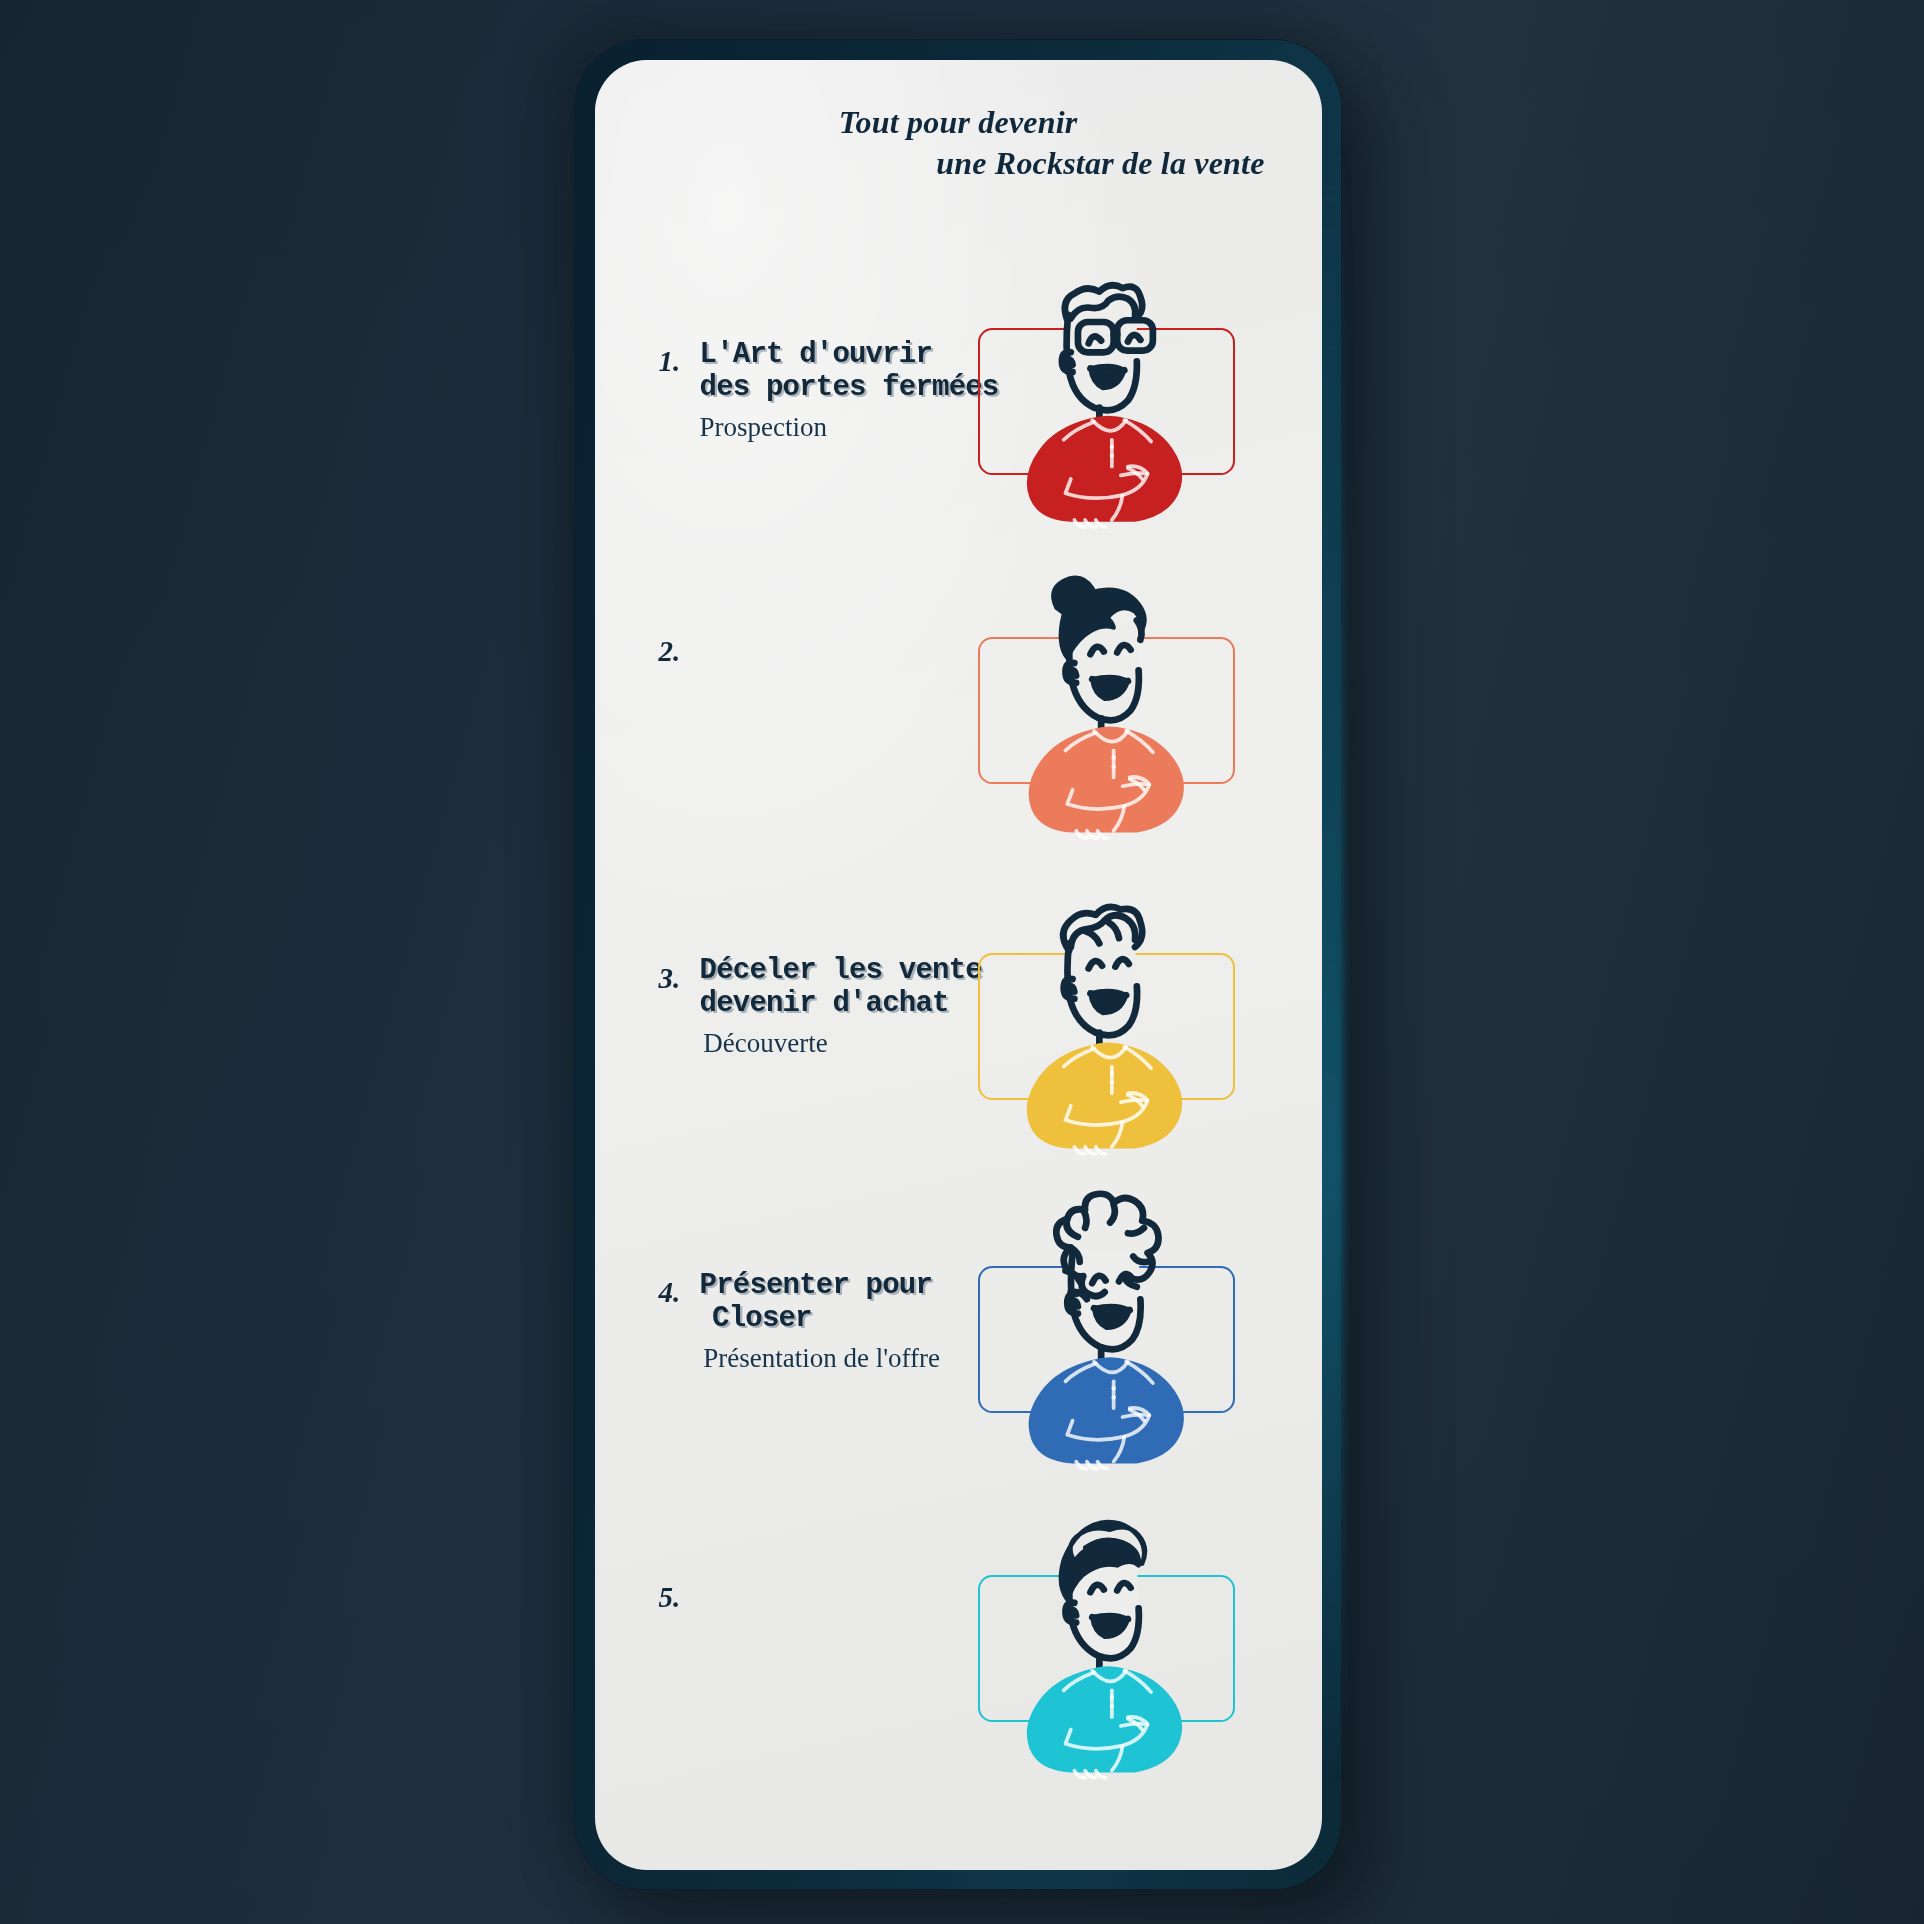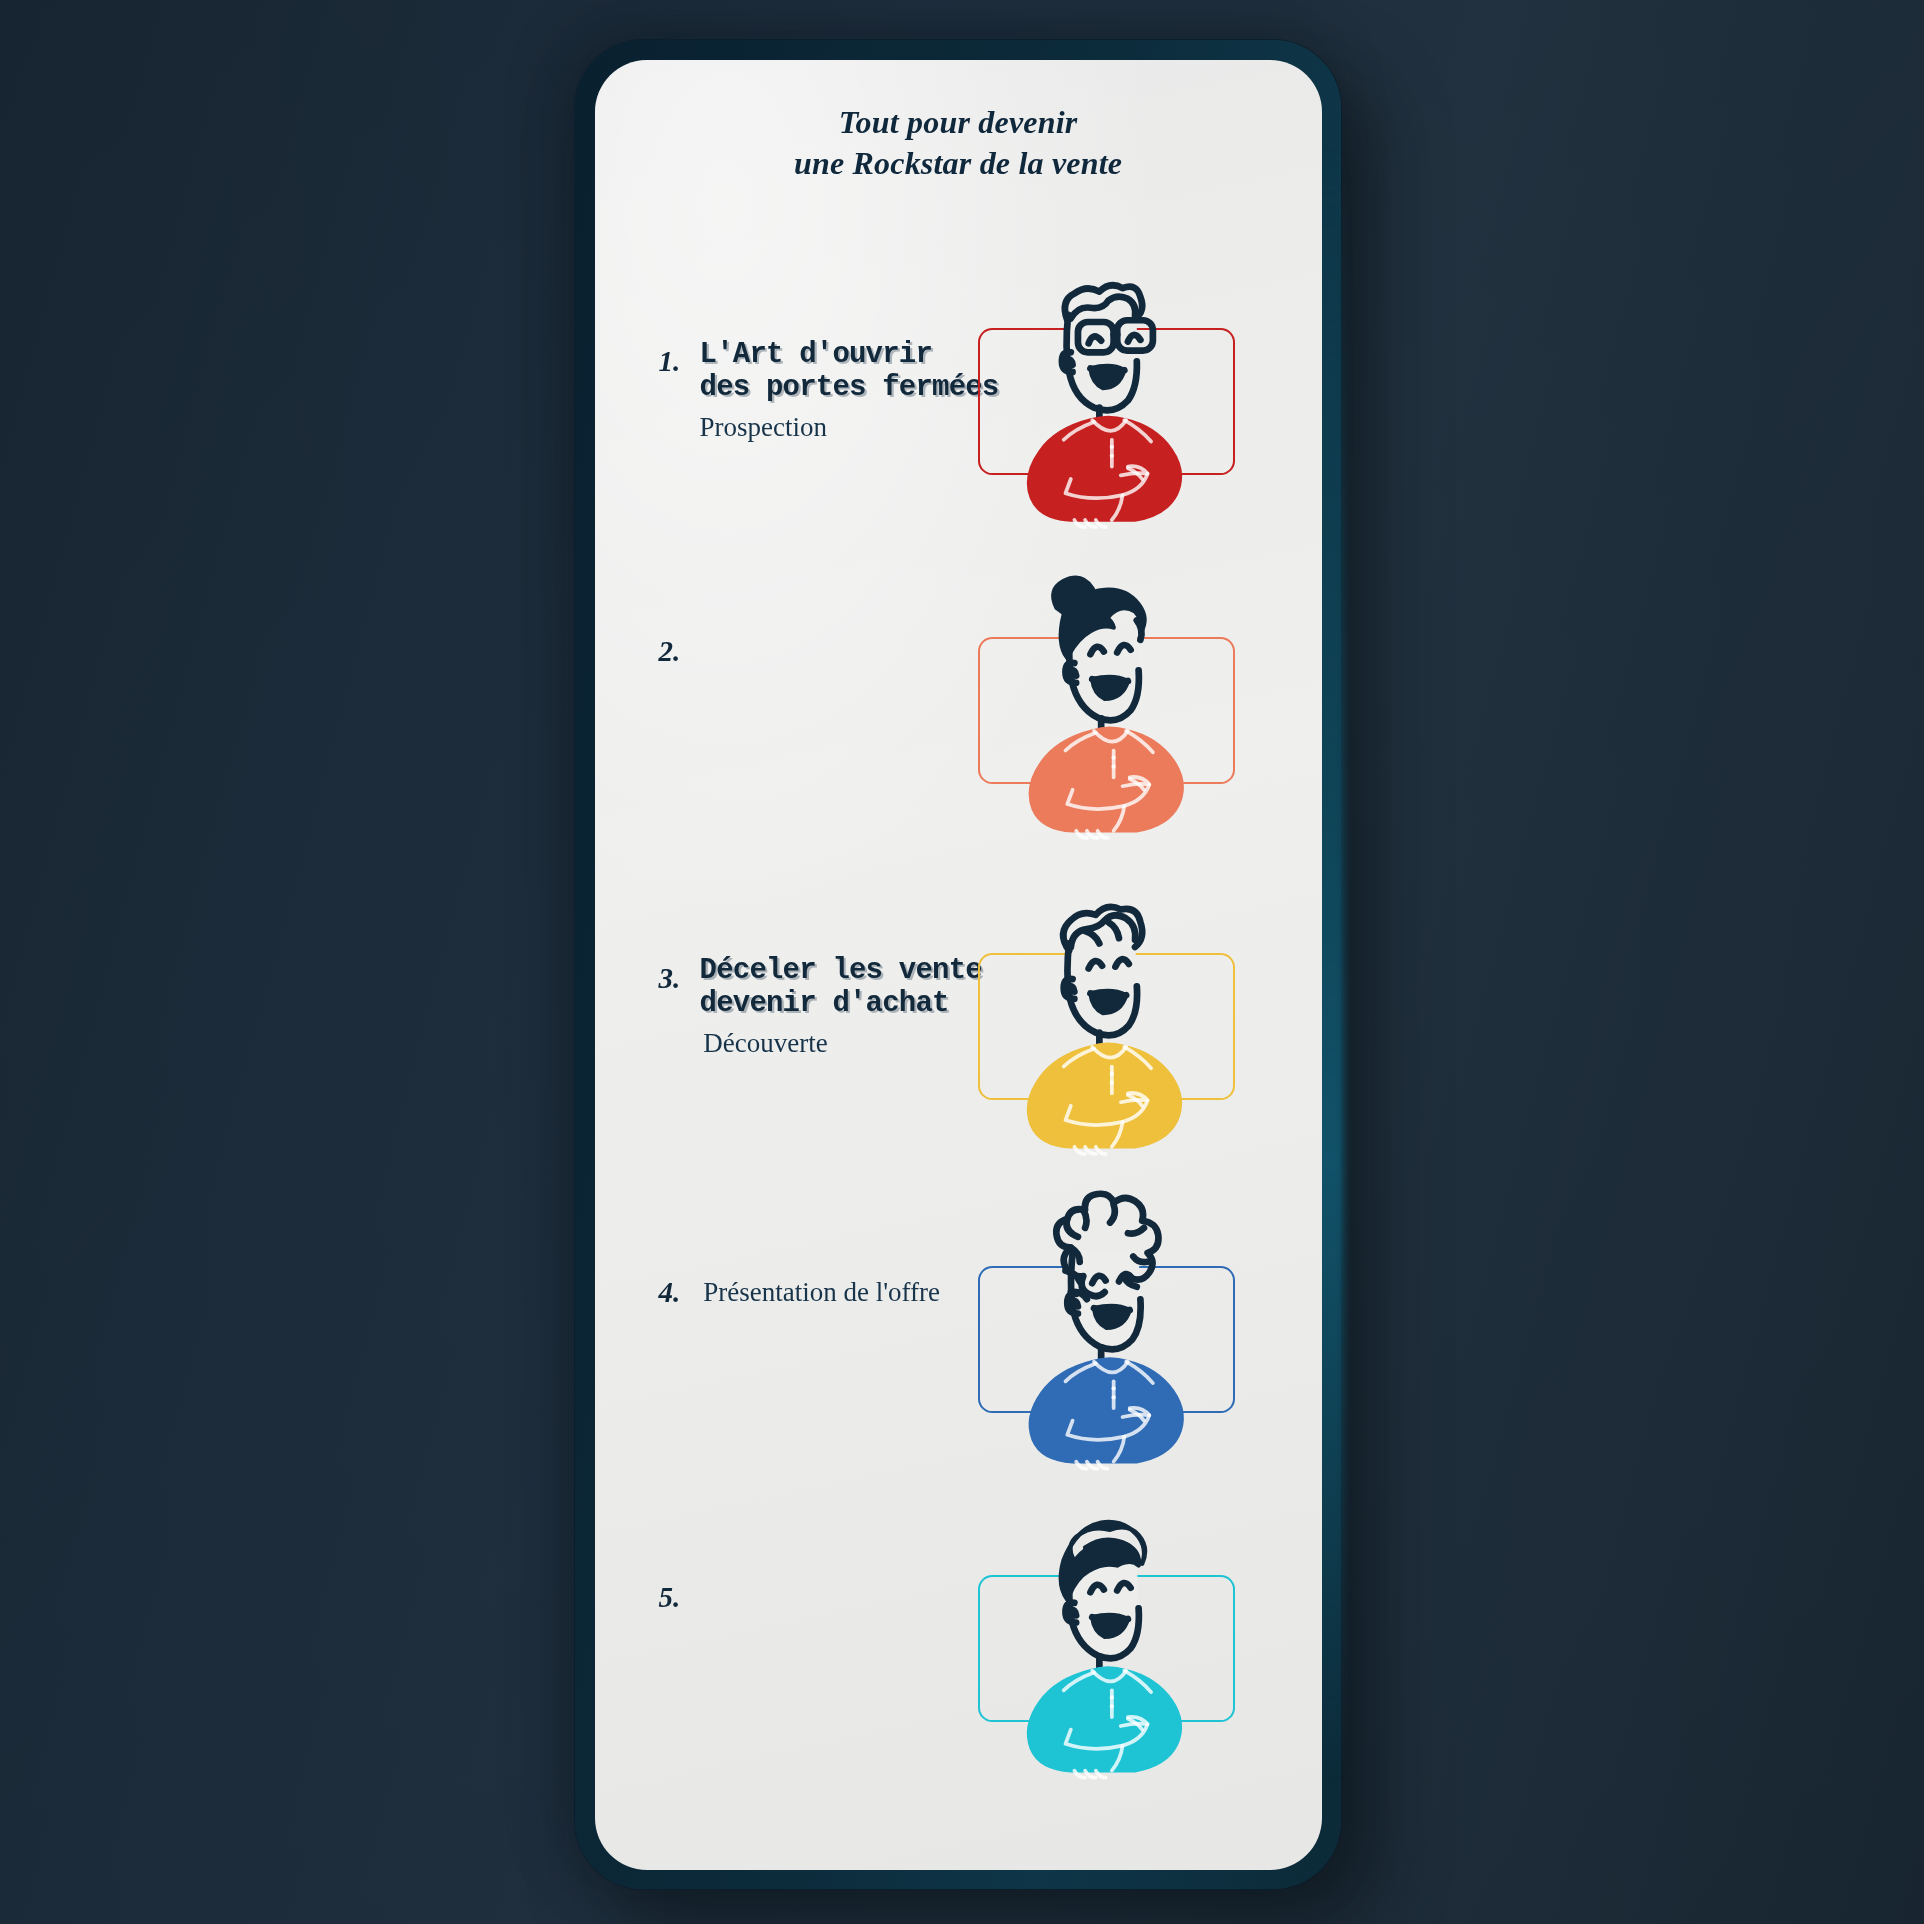--- a/index.html
+++ b/index.html
@@ -64,21 +64,21 @@
     font-family:"Liberation Serif", serif;
     font-style:italic;
     font-weight:700;
     color:#10283c;
     font-size:32px;
     line-height:1.23;
     letter-spacing:0.2px;
     padding:0 57px;
   }
   #heading span{ display:block; white-space:nowrap; }
-  #heading .l2{ margin-top:1.8px; }
+  #heading .l2{ margin-top:1.8px;text-align:right; }
 
   
   #list{
     position:relative;
     margin-top:37px;
   }
   .row{
     position:relative;
     height:312px;
     display:flex;
@@ -319,20 +319,24 @@
               <path class="shirt-line" d="M162 270 Q160 286 150 298"></path>
               <path class="shirt-line" d="M108 298 q4 8 12 8 M120 298 q4 8 12 8 M132 298 q4 8 11 8"></path>
             </g>
           </svg>
         </div>
       </div>
 
       <div class="row r4">
         <div class="num">4.</div>
         <div class="txt">
+          <div class="title" style="color:#12293c">
+            <span class="ln">Présenter pour</span>
+            <span class="ln">Closer</span>
+          </div>
           <div class="sub">Présentation de l'offre</div>
         </div>
         <div class="card" style="border-color:#2f6cb5"></div>
         <div class="fig">
           <svg viewBox="0 0 288 250">
             <path class="face-bg" d="M108 62 Q101 102 106 130 Q112 160 134 172 Q156 181 172 164 Q183 149 182 120 L180 64 Z"></path>
 
             <path class="ink" d="M112 48 q-16 -6 -12 -20 q4 -14 20 -10 q-2 -16 14 -18 q14 -2 18 10 q12 -10 24 -2 q12 8 8 22 q16 2 18 16 q2 16 -12 20 q10 10 2 22 q-8 12 -22 6"></path>
             <path class="ink" d="M100 28 q-14 4 -12 18 q2 14 16 14 q-12 10 -6 22 q6 12 20 10 q-6 14 6 20 q10 6 18 -2"></path>
             <path class="ink" d="M118 18 q6 10 2 20 M152 12 q4 12 -4 20 M186 38 q-8 8 -18 6 M190 76 q-10 2 -16 -6 M178 104 q-10 -2 -14 -10"></path>

